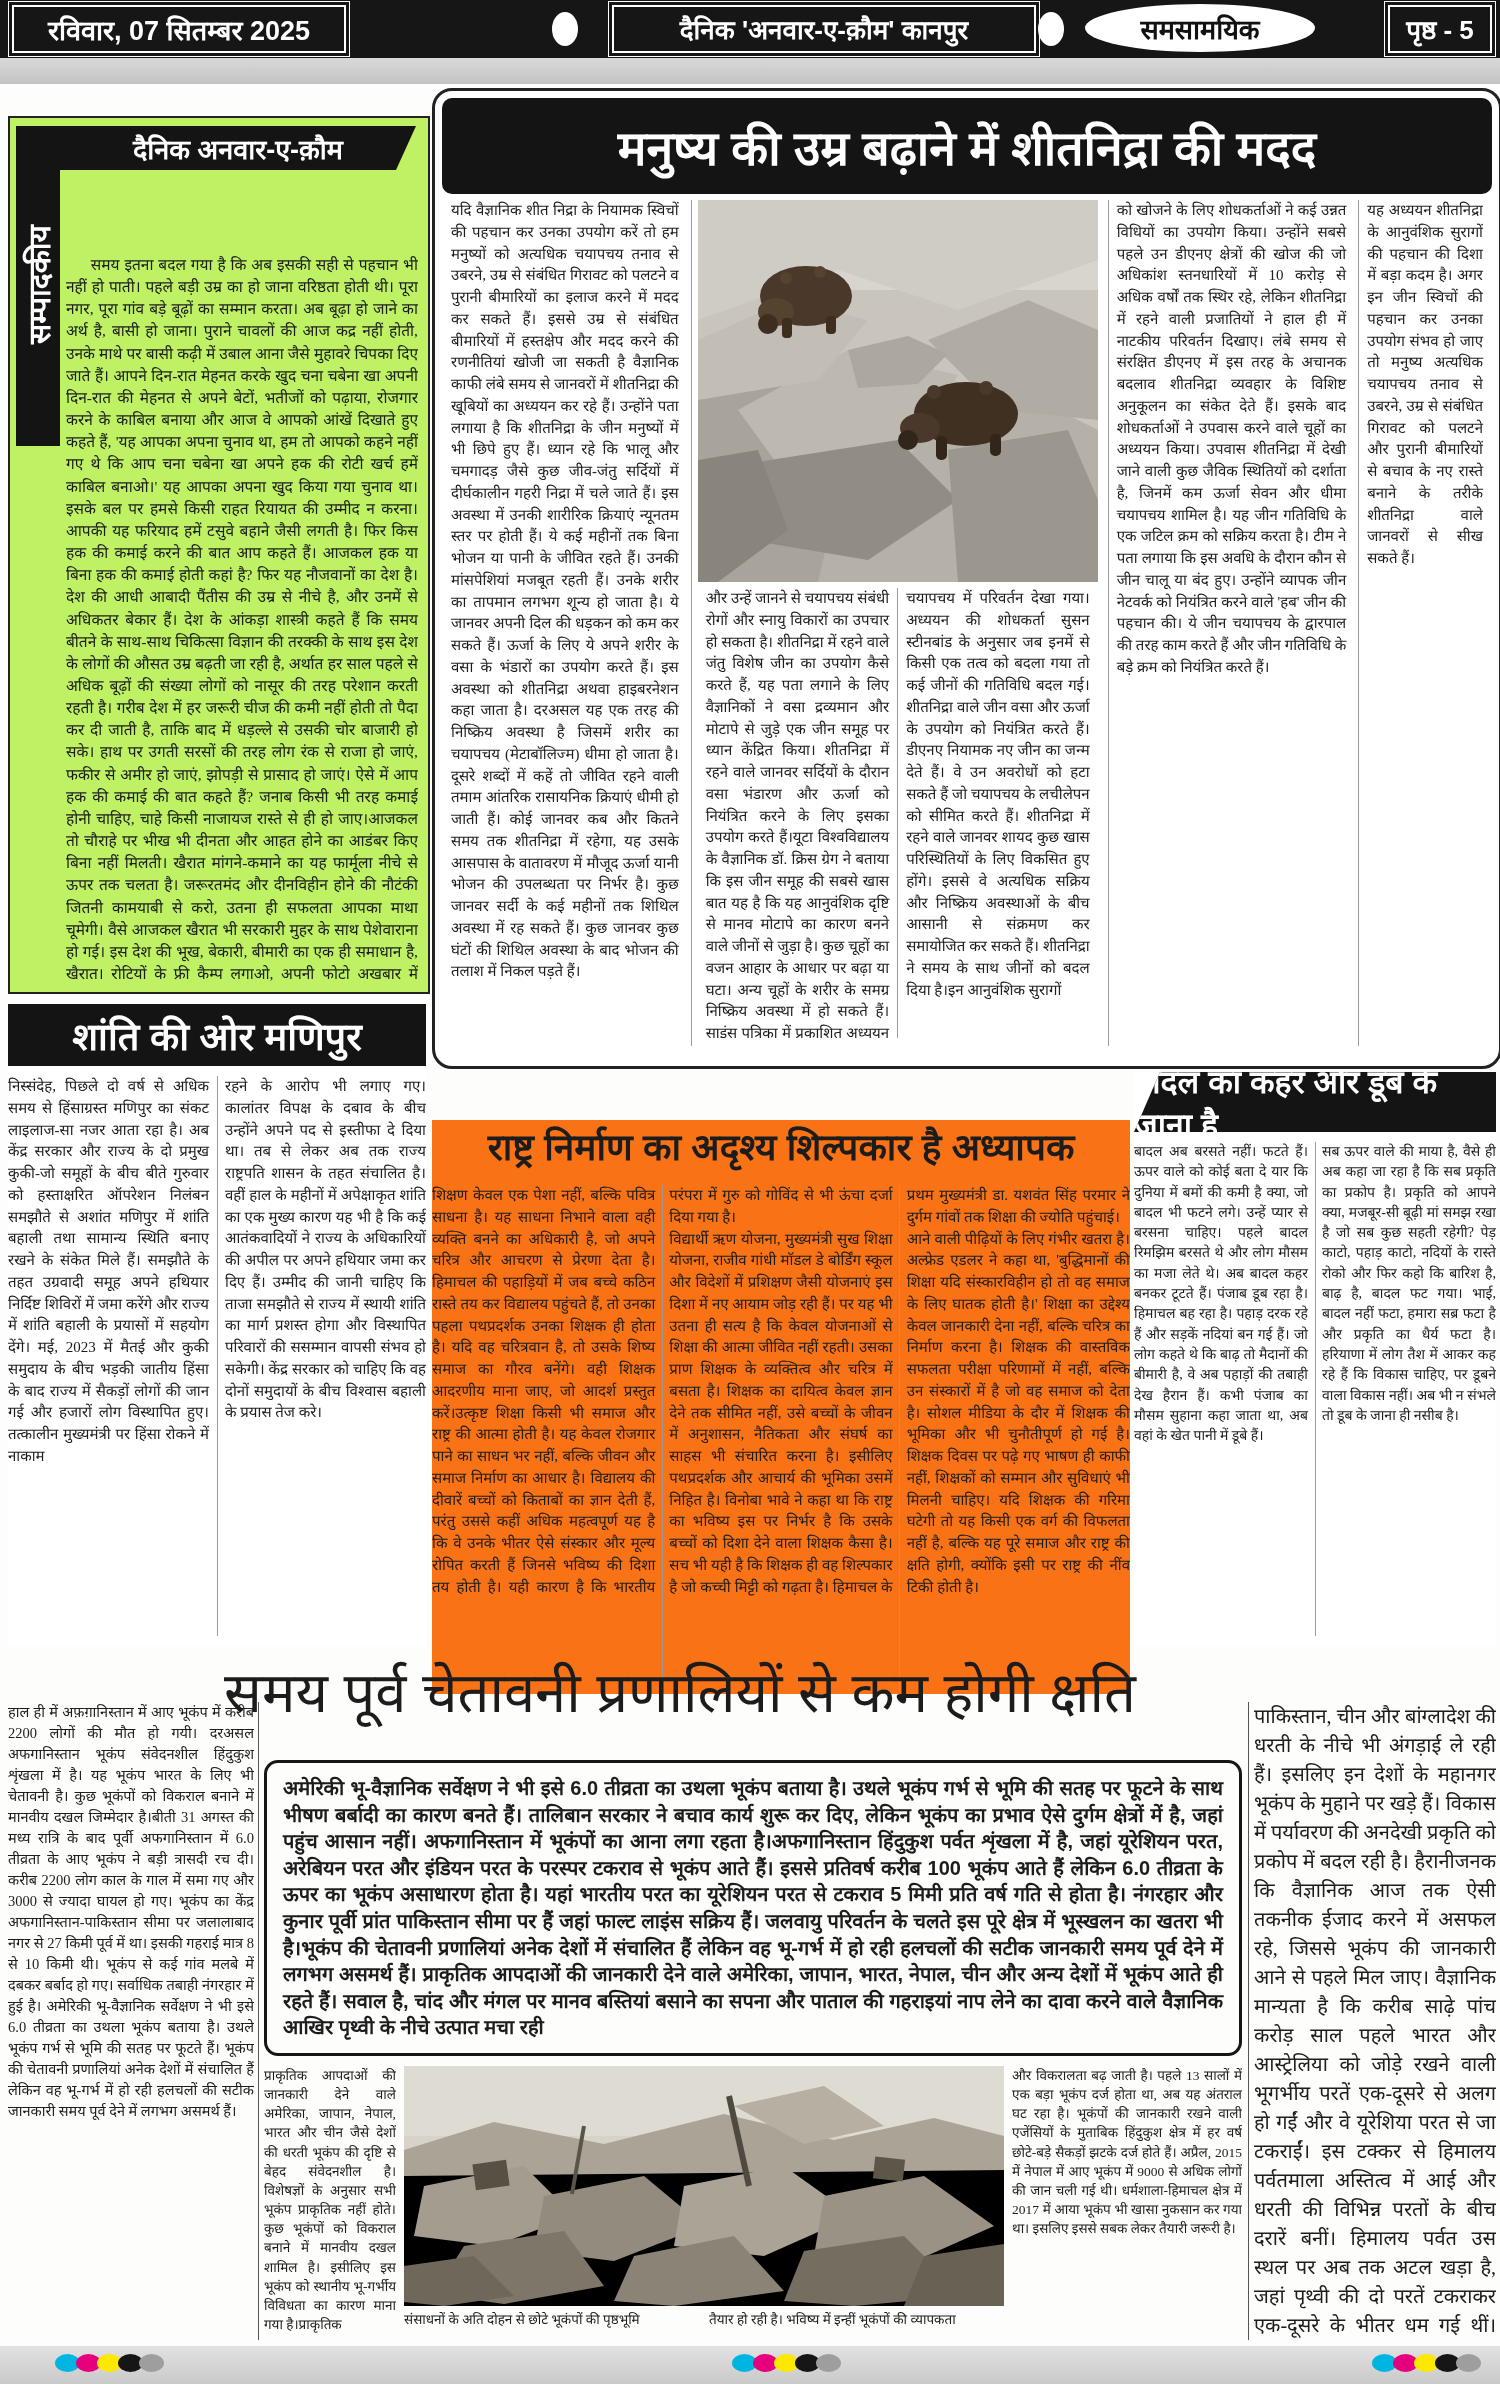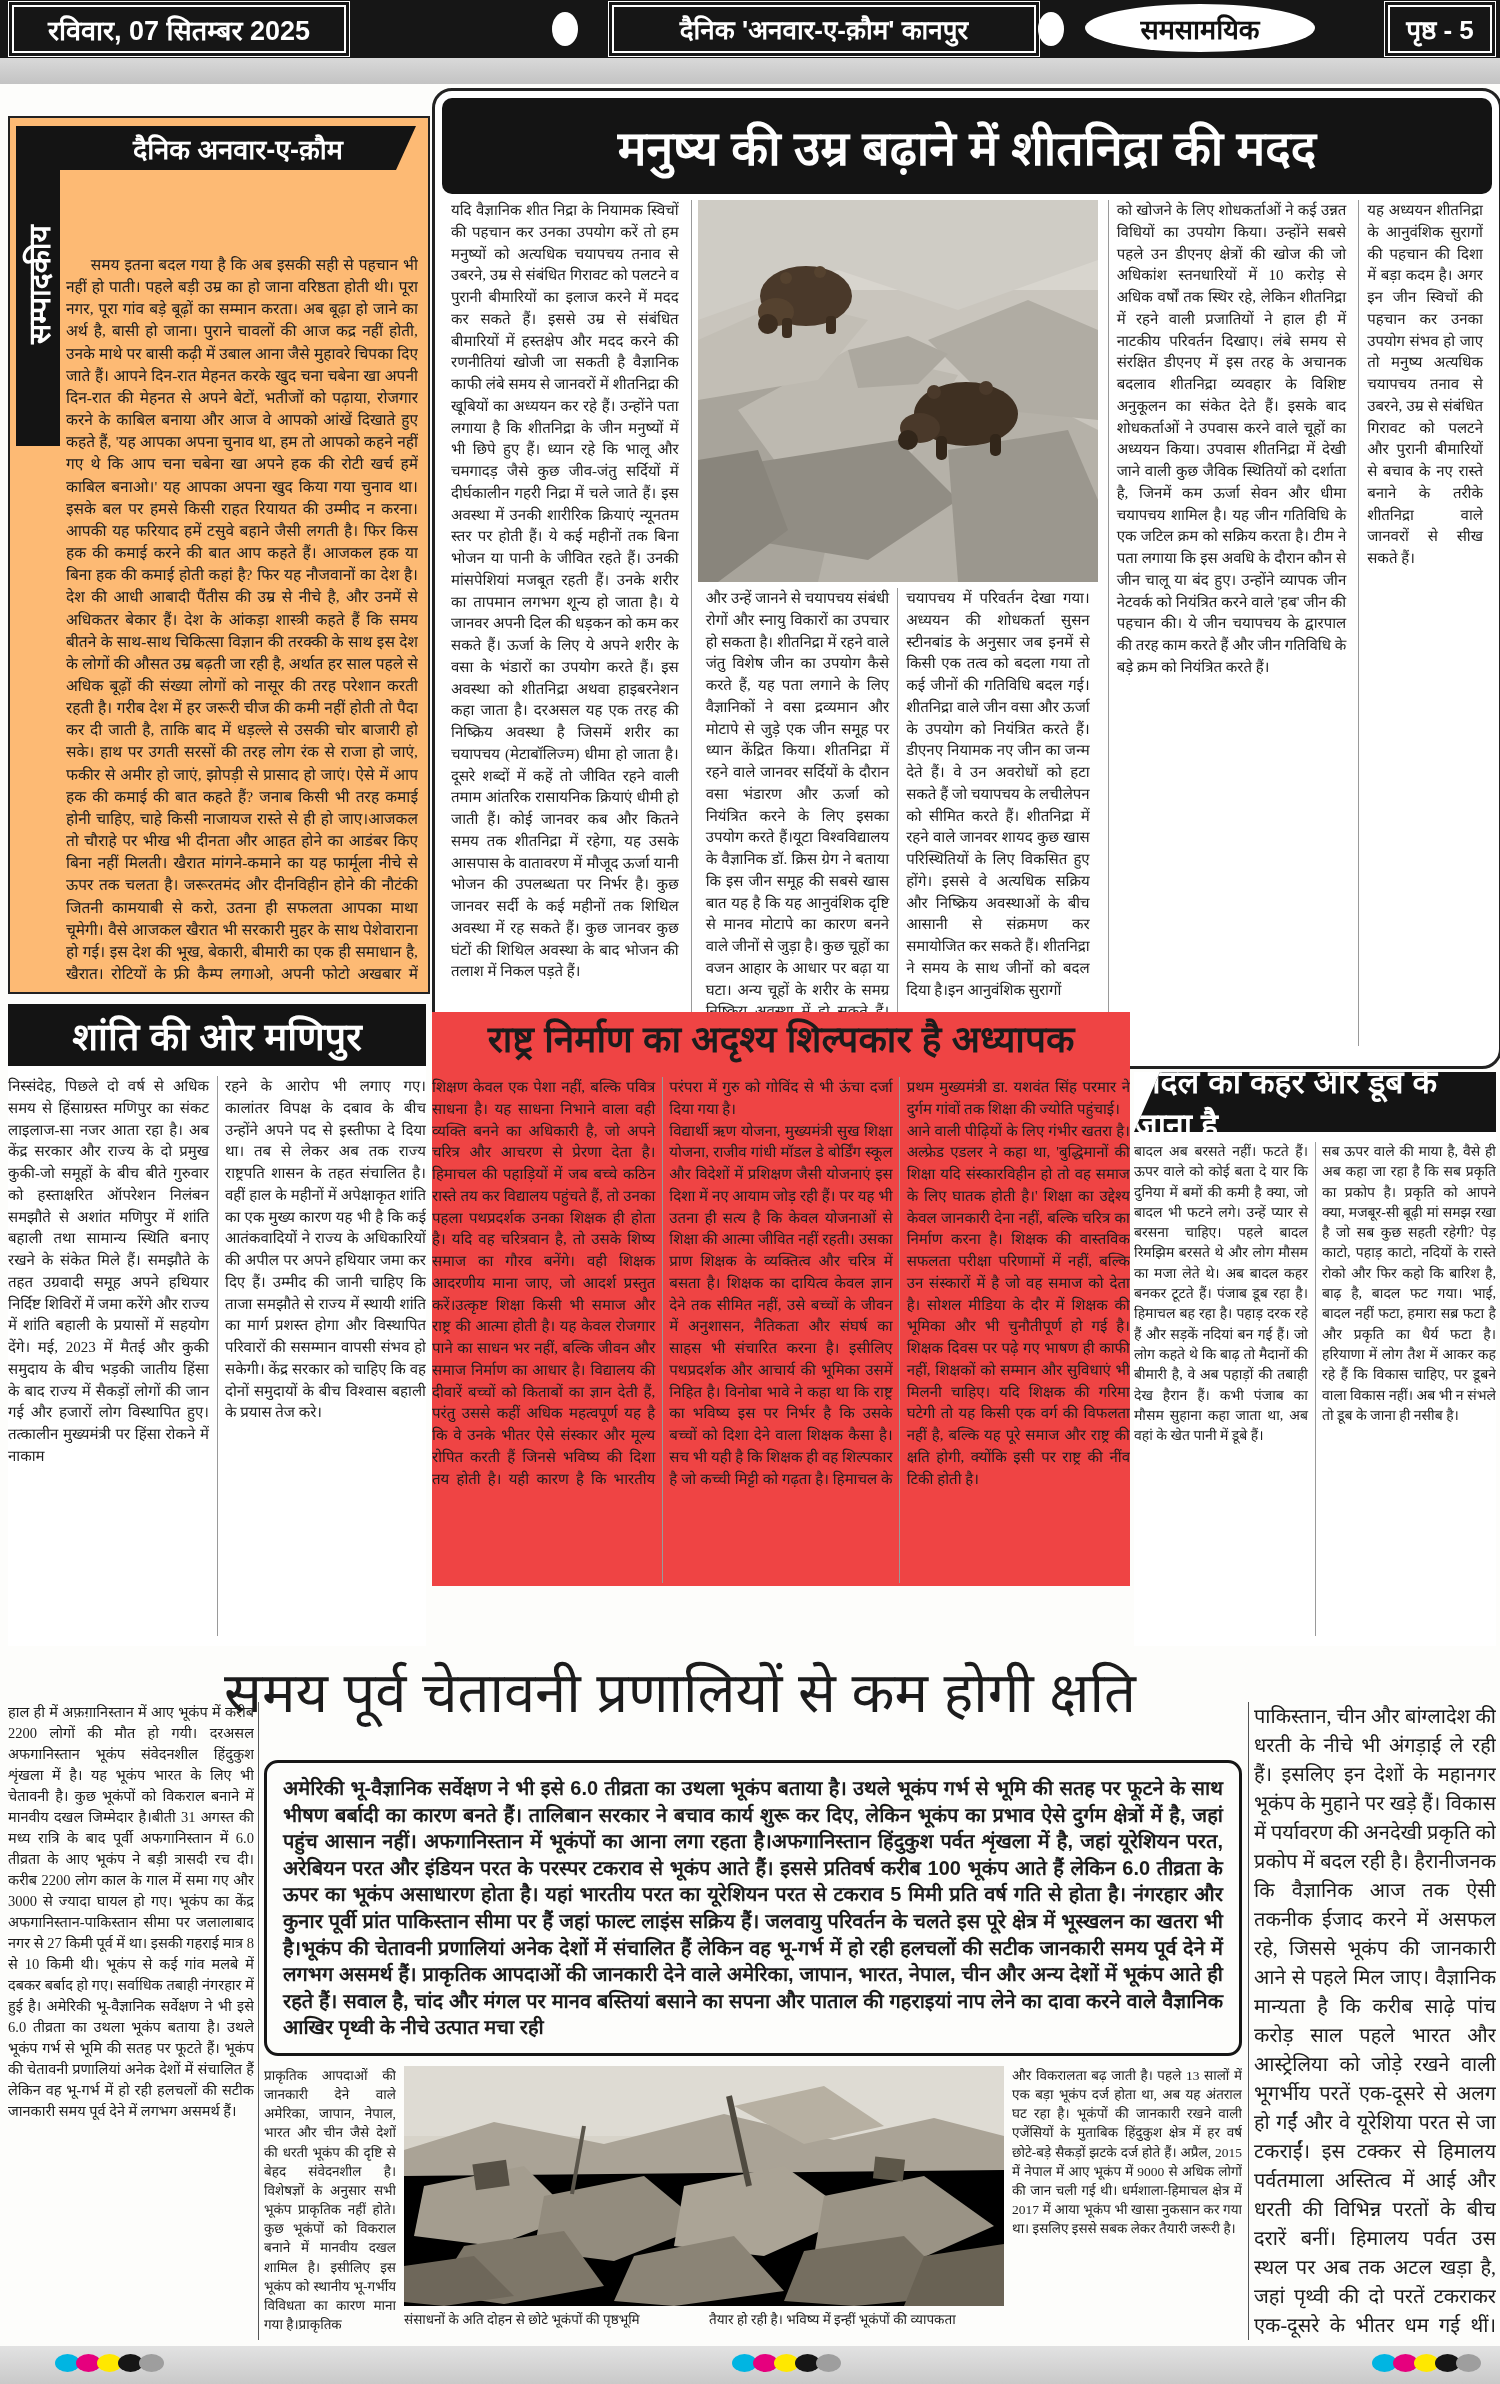--- a/index.html
+++ b/index.html
@@ -18,21 +18,21 @@
   .mast-ellipse{position:absolute;left:1085px;top:4px;width:230px;height:48px;background:#fff;border-radius:50%;
                 display:flex;align-items:center;justify-content:center;font-family:"Liberation Sans",sans-serif;
                 font-weight:bold;font-size:27px;color:#111;}
   .mast-strip{left:0;top:58px;width:1500px;height:26px;background:linear-gradient(#d9d9d9,#c3c3c3);}
   
   .justify{text-align:justify;}
   .bodytext{font-size:15px;line-height:1.45;overflow:hidden;}
   .banner{background:#141414;color:#fff;font-family:"Liberation Sans",sans-serif;font-weight:bold;
           display:flex;align-items:center;justify-content:center;}
   
-  .editorial{left:8px;top:116px;width:418px;height:874px;border:2px solid #222;background:#fdba74;}
+  .editorial{left:8px;top:116px;width:418px;height:874px;border:2px solid #222;background:#bef264;}
   .edit-kicker{position:absolute;left:50px;top:8px;width:356px;height:44px;font-size:27px;
                clip-path:polygon(0 0,100% 0,calc(100% - 20px) 100%,0 100%);}
   .edit-side{position:absolute;left:6px;top:8px;width:44px;height:320px;background:#141414;overflow:hidden;}
   .edit-side span{position:absolute;left:-136px;top:138px;width:316px;transform:rotate(-90deg);
                   color:#fff;font-family:"Liberation Sans",sans-serif;font-weight:bold;font-size:30px;text-align:center;display:block;}
   .edit-head{position:absolute;left:52px;top:58px;width:354px;text-align:center;font-size:48px;font-weight:800;
              font-family:"Liberation Sans",sans-serif;letter-spacing:1px;}
   .edit-body{position:absolute;left:10px;top:136px;width:398px;height:728px;font-size:15.5px;line-height:1.43;overflow:hidden;}
   .edit-body p{margin:0 0 2px 0;text-indent:1.6em;}
   .edit-body p.first{padding-left:46px;} 
@@ -44,21 +44,21 @@
   .hcol + .hcol{border-left:1px solid #9a9a9a;}
   .hiber-center{width:412px;padding:0 6px;}
   .bears-photo{width:400px;height:382px;display:block;margin:0 auto 6px auto;}
   .hiber-sub{display:flex;height:450px;overflow:hidden;}
   .hiber-sub .hcol{flex:1;}
   
   .manipur{left:8px;top:1004px;width:418px;height:642px;background:#fff;}
   .manipur-head{width:418px;height:62px;font-size:38px;}
   .manipur-body{margin-top:10px;height:560px;column-count:2;column-gap:16px;column-rule:1px solid #9a9a9a;}
   
-  .teacher{left:432px;top:1012px;width:698px;height:574px;background:#ef4444;}
+  .teacher{left:432px;top:1120px;width:698px;height:574px;background:#f97316;}
   .teacher-head{text-align:center;font-family:"Liberation Sans",sans-serif;font-weight:800;font-size:37px;
                 white-space:nowrap;overflow:hidden;letter-spacing:0;}
   .teacher-body{margin-top:14px;height:506px;column-count:3;column-gap:14px;column-rule:1px solid #9a9a9a;}
   
   .clouds{left:1134px;top:1072px;width:362px;height:574px;background:#fff;}
   .clouds-head{width:362px;height:60px;font-size:32px;clip-path:polygon(26px 0,100% 0,100% 100%,0 100%);}
   .clouds-body{margin-top:10px;height:494px;column-count:2;column-gap:14px;column-rule:1px solid #9a9a9a;font-size:14px;}
   
   .quake-head{left:100px;top:1652px;width:1160px;text-align:center;font-size:56px;font-weight:400;
               font-family:"Liberation Sans",sans-serif;white-space:nowrap;overflow:hidden;}

